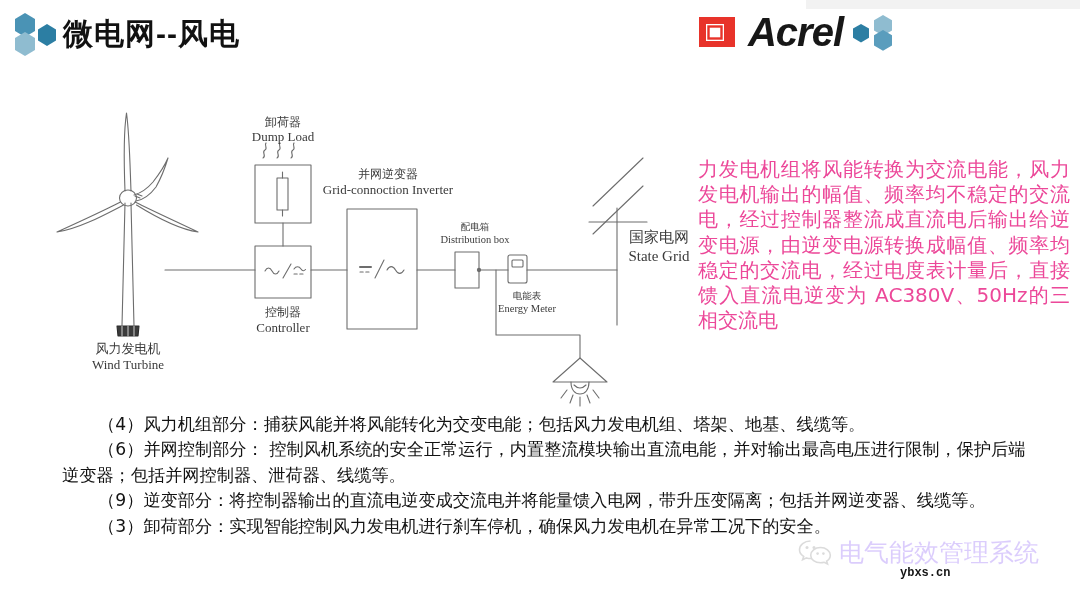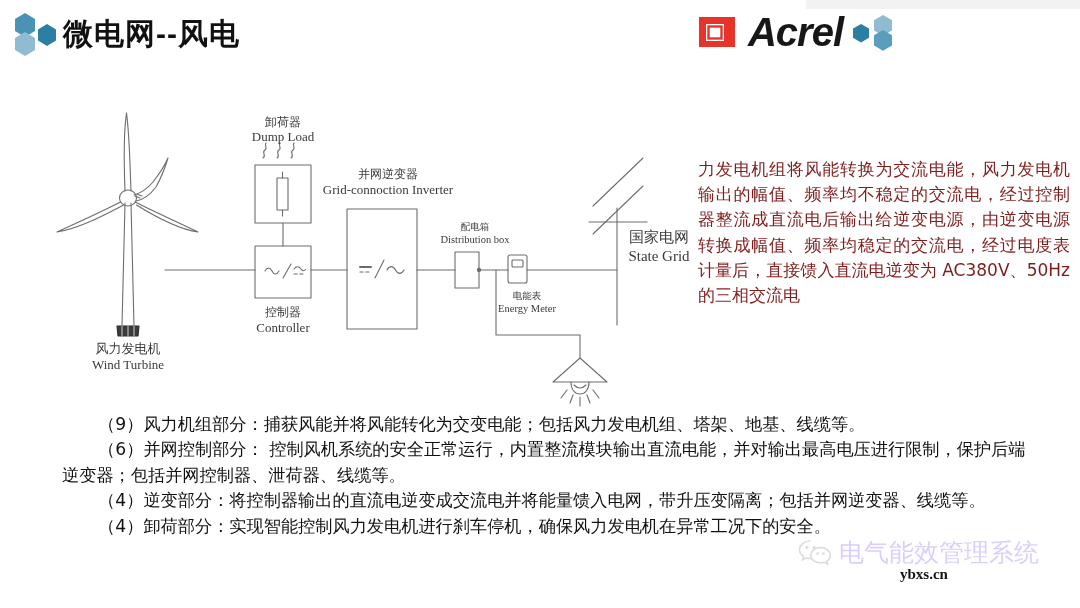--- a/index.html
+++ b/index.html
@@ -28,21 +28,21 @@
   .acrel-hex{width:44px;height:40px;}
 
   
   #diagram{position:absolute;left:55px;top:110px;width:640px;height:300px;}
   #diagram text{font-family:"Liberation Serif","DejaVu Serif",serif;fill:#3a3a3a;}
   .cn{font-family:"Liberation Sans","DejaVu Sans",sans-serif;}
 
   
   .right-para{
     position:absolute;left:698px;top:157px;width:372px;
-    font-size:17px;line-height:25.2px;color:#7f1d1d;
+    font-size:20px;line-height:25.2px;color:#ec4899;
     text-align:justify;
     font-family:"DejaVu Sans","Liberation Sans",sans-serif;
   }
 
   
   .body-text{
     position:absolute;left:62px;top:412px;width:968px;
     font-size:17.2px;line-height:25.4px;color:#121212;
     font-family:"DejaVu Sans","Liberation Sans",sans-serif;
   }
@@ -52,22 +52,22 @@
   .watermark{
     position:absolute;left:798px;top:536px;
     display:flex;align-items:center;gap:7px;
     opacity:.30;pointer-events:none;
   }
   .wm-icon{width:34px;height:30px;}
   .wm-text{font-size:25px;color:#8b5cf6;white-space:nowrap;
     font-family:"DejaVu Sans","Liberation Sans",sans-serif;}
   .wm-url{
     position:absolute;left:900px;top:566px;
-    font-size:15px;font-weight:bold;color:#141414;letter-spacing:0px;
-    font-family:Liberation Serif, serif;
+    font-size:12px;font-weight:bold;color:#141414;letter-spacing:0px;
+    font-family:Liberation Mono, monospace;
   }
 </style>
 </head>
 <body>
 
 <div id="slide">
 
   <div class="top-band"></div>
 
   <div class="hdr-logo-left">
@@ -210,24 +210,24 @@
       <text x="604" y="151" font-size="15">State Grid</text>
 
       <text class="cn" x="525" y="270" font-size="14" dy="42">交流负载</text>
       <text x="525" y="288" font-size="14" dy="42">AC load</text>
     </g>
   </svg>
 
   <div class="right-para">力发电机组将风能转换为交流电能，风力发电机输出的幅值、频率均不稳定的交流电，经过控制器整流成直流电后输出给逆变电源，由逆变电源转换成幅值、频率均稳定的交流电，经过电度表计量后，直接馈入直流电逆变为 AC380V、50Hz的三相交流电</div>
 
   <div class="body-text">
-    <p>（9）风力机组部分：捕获风能并将风能转化为交变电能；包括风力发电机组、塔架、地基、线缆等。</p>
+    <p>（4）风力机组部分：捕获风能并将风能转化为交变电能；包括风力发电机组、塔架、地基、线缆等。</p>
     <p>（6）并网控制部分： 控制风机系统的安全正常运行，内置整流模块输出直流电能，并对输出最高电压进行限制，保护后端逆变器；包括并网控制器、泄荷器、线缆等。</p>
-    <p>（4）逆变部分：将控制器输出的直流电逆变成交流电并将能量馈入电网，带升压变隔离；包括并网逆变器、线缆等。</p>
-    <p>（4）卸荷部分：实现智能控制风力发电机进行刹车停机，确保风力发电机在异常工况下的安全。</p>
+    <p>（9）逆变部分：将控制器输出的直流电逆变成交流电并将能量馈入电网，带升压变隔离；包括并网逆变器、线缆等。</p>
+    <p>（3）卸荷部分：实现智能控制风力发电机进行刹车停机，确保风力发电机在异常工况下的安全。</p>
   </div>
 
   <div class="watermark">
     <span class="wm-icon">
       <svg viewBox="0 0 34 30" width="34" height="30">
         <path d="M12.5,3 C6.2,3 1.5,7 1.5,11.8 C1.5,14.5 3.1,16.9 5.7,18.5 L4.6,21.8 L8.5,19.9 C9.8,20.3 11.1,20.5 12.5,20.5 C12.9,20.5 13.3,20.5 13.7,20.4" fill="none" stroke="#8a8a8a" stroke-width="1.6"></path>
         <circle cx="9" cy="9.6" r="1.5" fill="#8a8a8a"></circle>
         <circle cx="16" cy="9.6" r="1.5" fill="#8a8a8a"></circle>
         <path d="M22.5,9.5 C28,9.5 32.3,13 32.3,17.2 C32.3,19.6 30.9,21.7 28.6,23.1 L29.5,26 L26.2,24.3 C25,24.6 23.8,24.8 22.5,24.8 C17,24.8 12.7,21.4 12.7,17.2 C12.7,13 17,9.5 22.5,9.5 Z" fill="none" stroke="#8a8a8a" stroke-width="1.6"></path>
         <circle cx="19.6" cy="15.6" r="1.3" fill="#8a8a8a"></circle>

